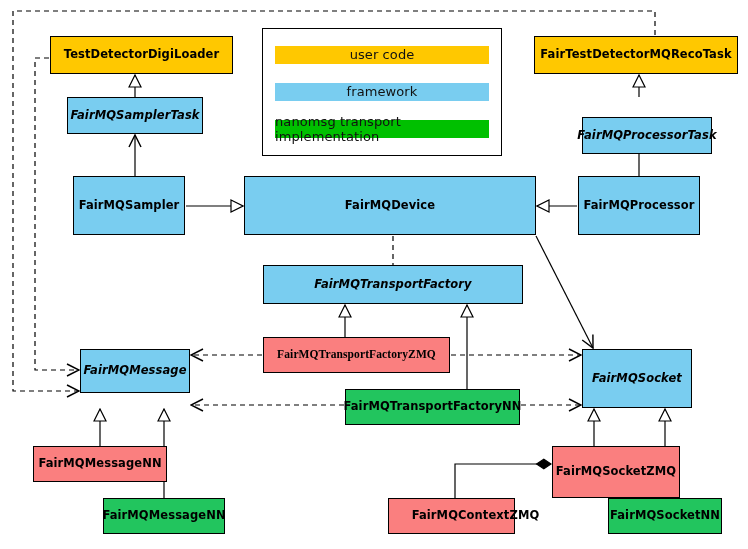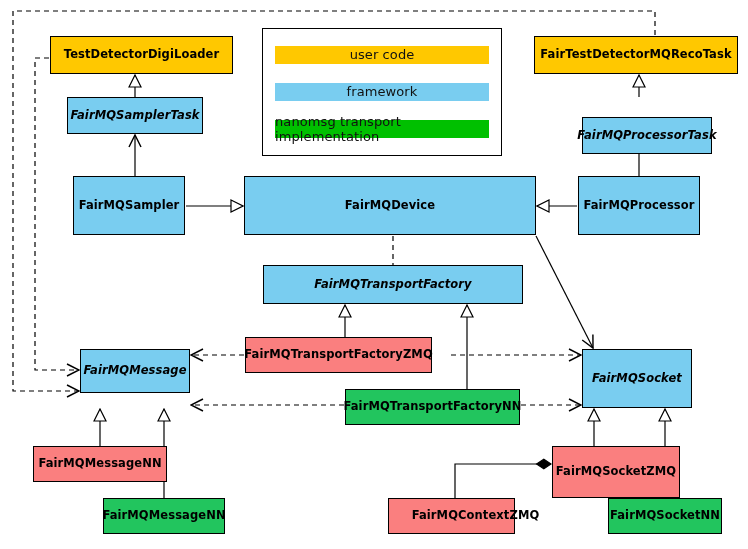--- a/index.html
+++ b/index.html
@@ -136,21 +136,21 @@
 
   <div id="nodes-layer">
       <div class="node c-user" style="left: 50px; top: 36px; width: 183px; height: 38px;">TestDetectorDigiLoader</div>
       <div class="node c-framework abstract" style="left: 67px; top: 97px; width: 136px; height: 37px;">FairMQSamplerTask</div>
       <div class="node c-framework" style="left: 73px; top: 176px; width: 112px; height: 59px;">FairMQSampler</div>
       <div class="node c-framework" style="left: 244px; top: 176px; width: 292px; height: 59px;">FairMQDevice</div>
       <div class="node c-user" style="left: 534px; top: 36px; width: 204px; height: 38px;">FairTestDetectorMQRecoTask</div>
       <div class="node c-framework abstract" style="left: 582px; top: 97px; width: 130px; height: 37px; margin-top: 20px;">FairMQProcessorTask</div>
       <div class="node c-framework" style="left: 578px; top: 176px; width: 122px; height: 59px;">FairMQProcessor</div>
       <div class="node c-framework abstract" style="left: 263px; top: 265px; width: 260px; height: 39px;">FairMQTransportFactory</div>
-      <div class="node c-zeromq" style="left: 245px; top: 337px; width: 187px; height: 36px;">FairMQTransportFactoryZMQ</div>
+      <div class="node c-zeromq" style="left: 263px; top: 337px; width: 187px; height: 36px; font-family: Liberation Serif, serif;">FairMQTransportFactoryZMQ</div>
       <div class="node c-nanomsg" style="left: 345px; top: 389px; width: 175px; height: 36px;">FairMQTransportFactoryNN</div>
       <div class="node c-framework abstract" style="left: 80px; top: 349px; width: 110px; height: 44px;">FairMQMessage</div>
       <div class="node c-framework abstract" style="left: 582px; top: 349px; width: 110px; height: 59px;">FairMQSocket</div>
       <div class="node c-zeromq" style="left: 33px; top: 446px; width: 134px; height: 36px;">FairMQMessageNN</div>
       <div class="node c-nanomsg" style="left: 103px; top: 498px; width: 122px; height: 36px;">FairMQMessageNN</div>
       <div class="node c-zeromq" style="left: 552px; top: 446px; width: 128px; height: 52px;">FairMQSocketZMQ</div>
       <div class="node c-nanomsg" style="left: 608px; top: 498px; width: 114px; height: 36px;">FairMQSocketNN</div>
       <div class="node c-zeromq" style="left: 388px; top: 498px; width: 127px; height: 36px; padding-left: 48px;">FairMQContextZMQ</div>
     </div>
 

